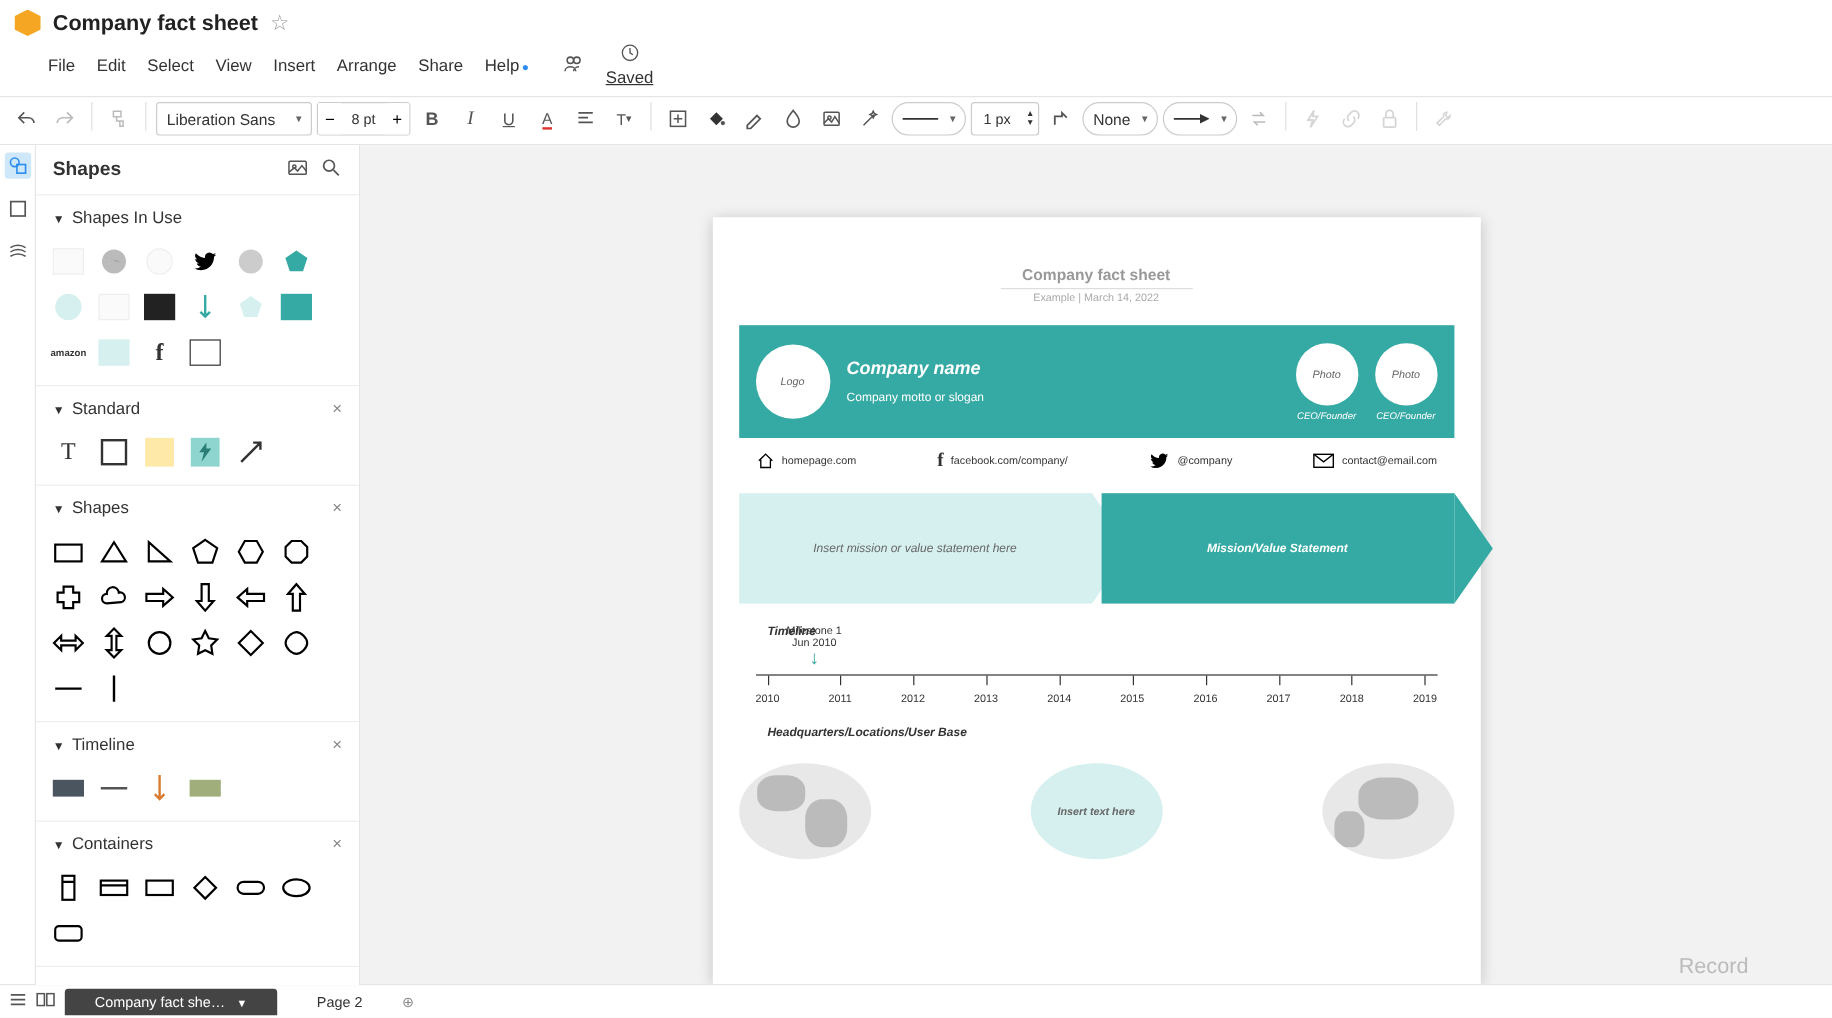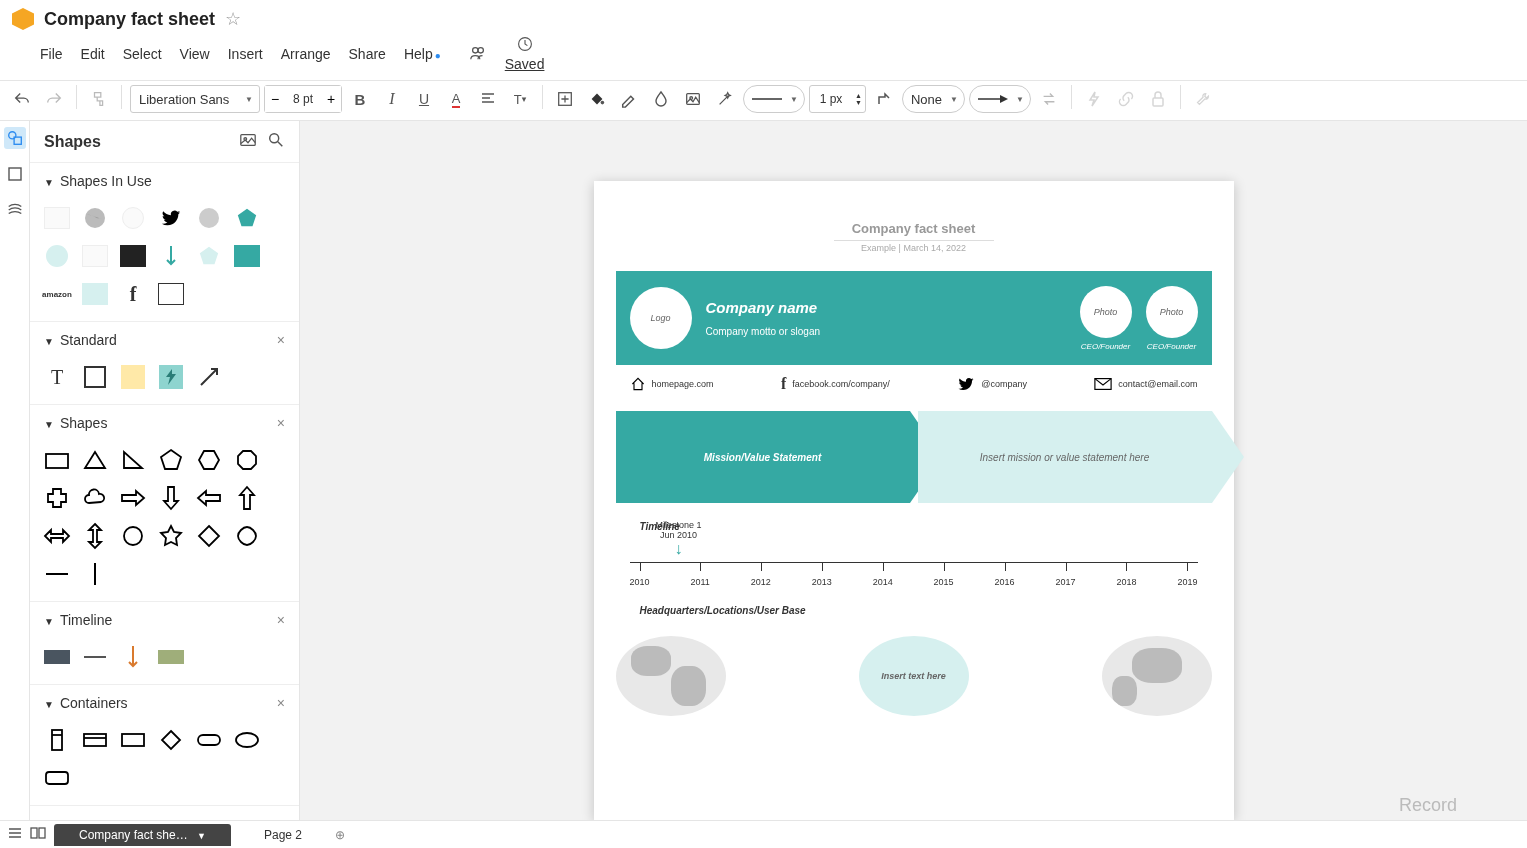--- a/index.html
+++ b/index.html
@@ -630,25 +630,25 @@
           <div class="contact">
               <svg width="18" height="14" viewBox="0 0 20 14" fill="none" stroke="#000" stroke-width="1.3">
                 <rect x="1" y="1" width="18" height="12"></rect>
                 <path d="M1 1l9 7 9-7"></path>
               </svg>
               <span>contact@email.com</span>
             </div>
         </div>
 
         <div class="arrows">
+          <div class="arrow light">
+              <span>Insert mission or value statement here</span>
+            </div>
           <div class="arrow teal">
               <span>Mission/Value Statement</span>
-            </div>
-          <div class="arrow light">
-              <span>Insert mission or value statement here</span>
             </div>
         </div>
 
         <div class="section-title">Timeline</div>
         <div class="timeline">
           <div class="milestone">
             <div>Milestone 1</div>
             <div>Jun 2010</div>
             <div class="milestone-arrow">↓</div>
           </div>

